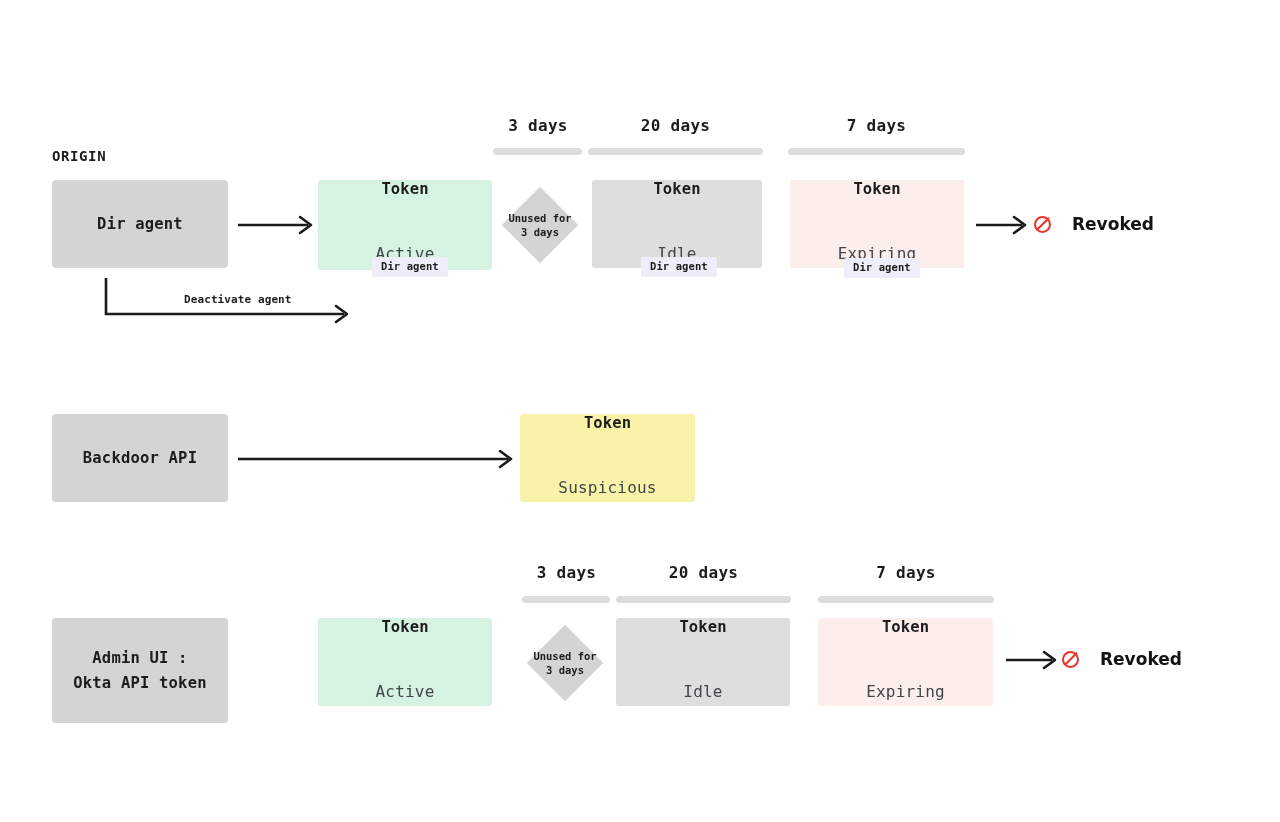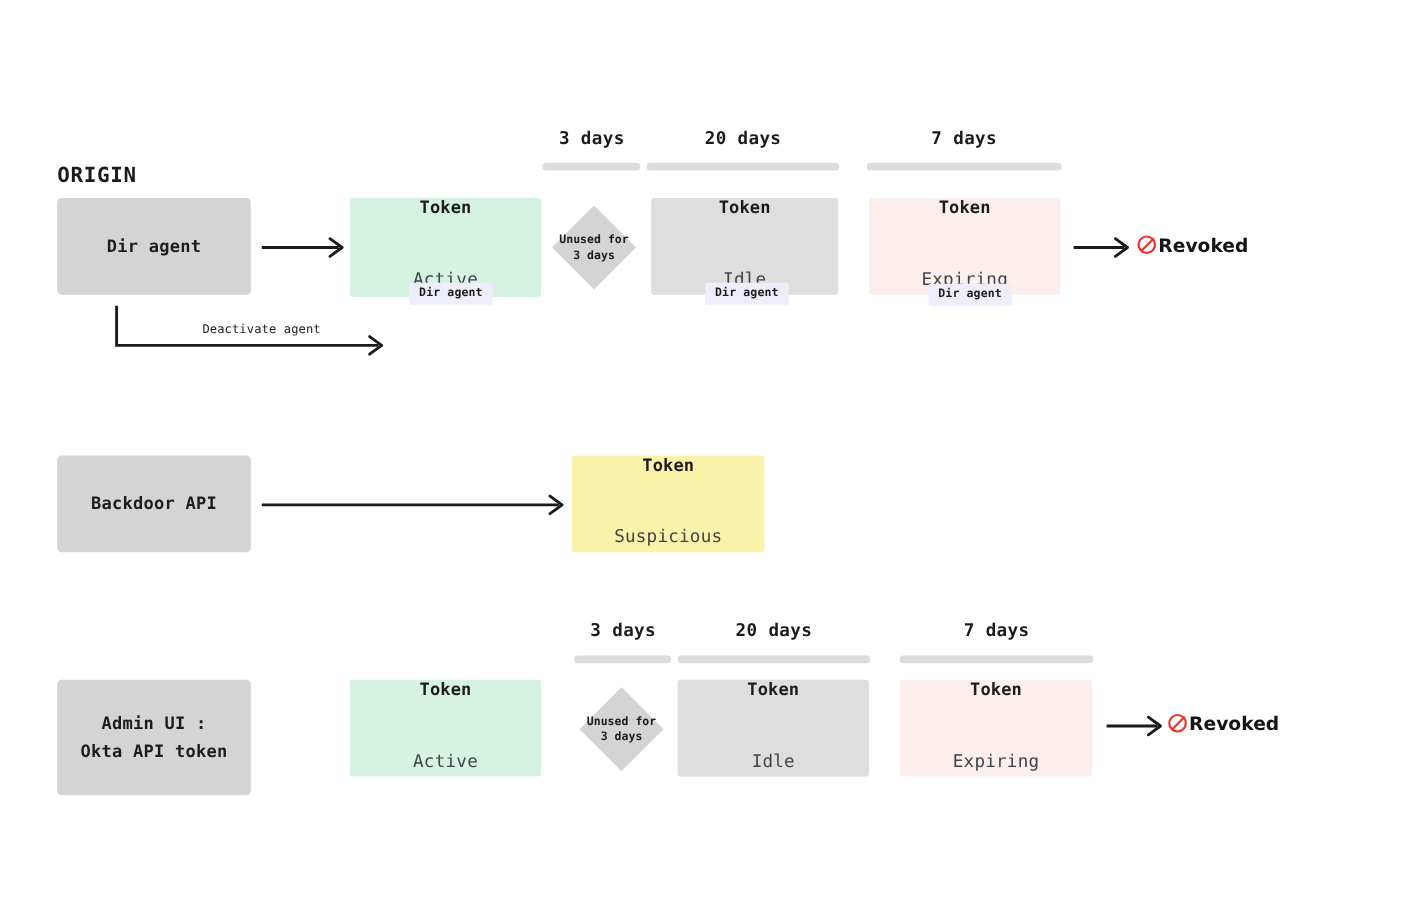--- a/index.html
+++ b/index.html
@@ -138,39 +138,40 @@
     position: absolute;
     font-size: 11px;
     font-weight: 700;
     line-height: 1.45;
     color: #1c1c1c;
     white-space: pre-line;
     letter-spacing: 0px;
   }
   .origin-caption {
     position: absolute;
-    font-size: 19px;
+    font-size: 14px;
     font-weight: 700;
     letter-spacing: 0.6px;
     color: #1c1c1c;
   }
   .edge-label {
     position: absolute;
     font-size: 11px;
-    font-weight: 400;
+    font-weight: 700;
     color: #1c1c1c;
     letter-spacing: 0.1px;
     white-space: nowrap;
   }
 
   
   .revoked {
     position: absolute;
     display: flex;
-    gap: 2px;
+    align-items: center;
+    gap: 21px;
     font-family: "DejaVu Sans", "Liberation Sans", sans-serif;
     font-size: 17px;
     font-weight: 700;
     color: #141414;
     white-space: nowrap;
   }
   .revoked-icon {
     display: inline-block;
     width: 17px;
     height: 17px;

